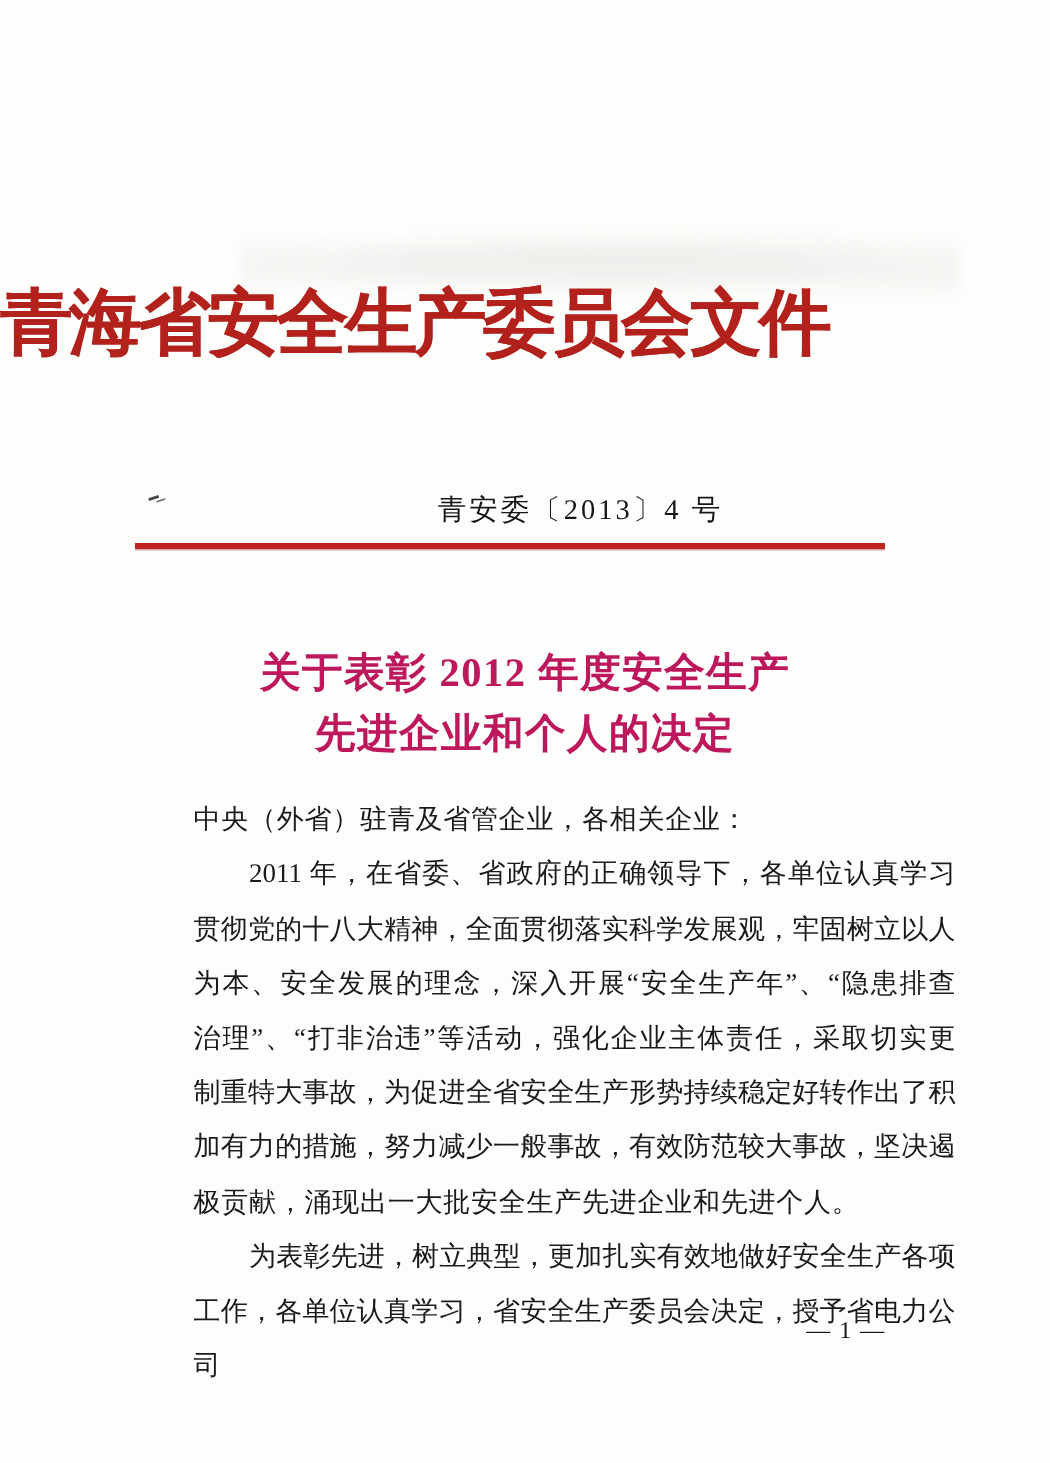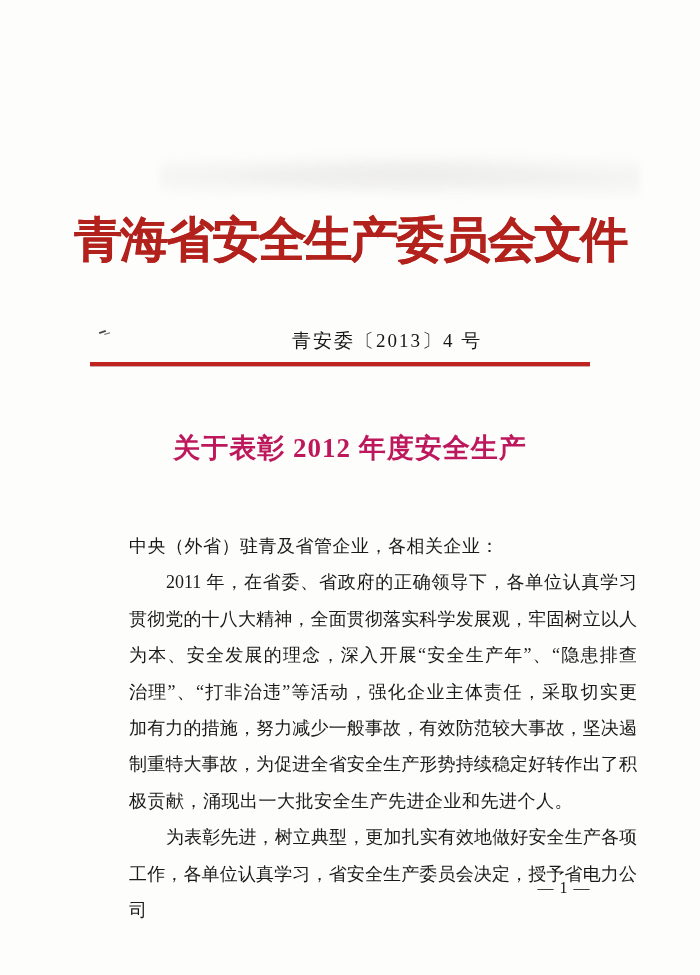--- a/index.html
+++ b/index.html
@@ -32,24 +32,23 @@
   .stray-mark {
     position: absolute;
     left: 99px; top: 331px;
     width: 7px; height: 2px;
     background: #4a4a4a;
     transform: rotate(-18deg);
     box-shadow: 4px 3px 0 -0.5px #6a6a6a;
   }
   .agency-header {
     position: absolute;
-    left: 0; top: 210px;
+    left: 0; top: 186px;
     width: 100%;
     margin: 0;
-    text-align: center;
     font-size: 48px;
     font-weight: 700;
     line-height: 60px;
     letter-spacing: -2px;
     color: var(--header-red, #b2211c);
     text-shadow: 0.5px 0 0 var(--header-red, #b2211c);
   }
   .doc-number {
     position: absolute;
     left: 0; top: 329px;
@@ -124,30 +123,31 @@
   <div class="stray-mark"></div>
 
   <h1 class="agency-header">青海省安全生产委员会文件</h1>
 
   <div class="doc-number">青安委〔2013〕4 号</div>
 
   <div class="red-rule"></div>
 
   <h2 class="doc-title">
     <span class="title-line">关于表彰 2012 年度安全生产</span>
+    <span class="title-line">先进企业和个人的决定</span>
   </h2>
 
   <div class="body-block">
     <div class="body-line">中央（外省）驻青及省管企业，各相关企业：</div>
     <div class="body-line justify indent">2011 年，在省委、省政府的正确领导下，各单位认真学习</div>
     <div class="body-line justify">贯彻党的十八大精神，全面贯彻落实科学发展观，牢固树立以人</div>
     <div class="body-line justify">为本、安全发展的理念，深入开展“安全生产年”、“隐患排查</div>
     <div class="body-line justify">治理”、“打非治违”等活动，强化企业主体责任，采取切实更</div>
+    <div class="body-line justify">制重特大事故，为促进全省安全生产形势持续稳定好转作出了积</div>
     <div class="body-line justify">加有力的措施，努力减少一般事故，有效防范较大事故，坚决遏</div>
-    <div class="body-line justify">制重特大事故，为促进全省安全生产形势持续稳定好转作出了积</div>
     <div class="body-line">极贡献，涌现出一大批安全生产先进企业和先进个人。</div>
     <div class="body-line justify indent">为表彰先进，树立典型，更加扎实有效地做好安全生产各项</div>
     <div class="body-line justify">工作，各单位认真学习，省安全生产委员会决定，授予省电力公司</div>
   </div>
 
   <div class="page-number">— 1 —</div>
 
 </div>
 
 </body></html>

